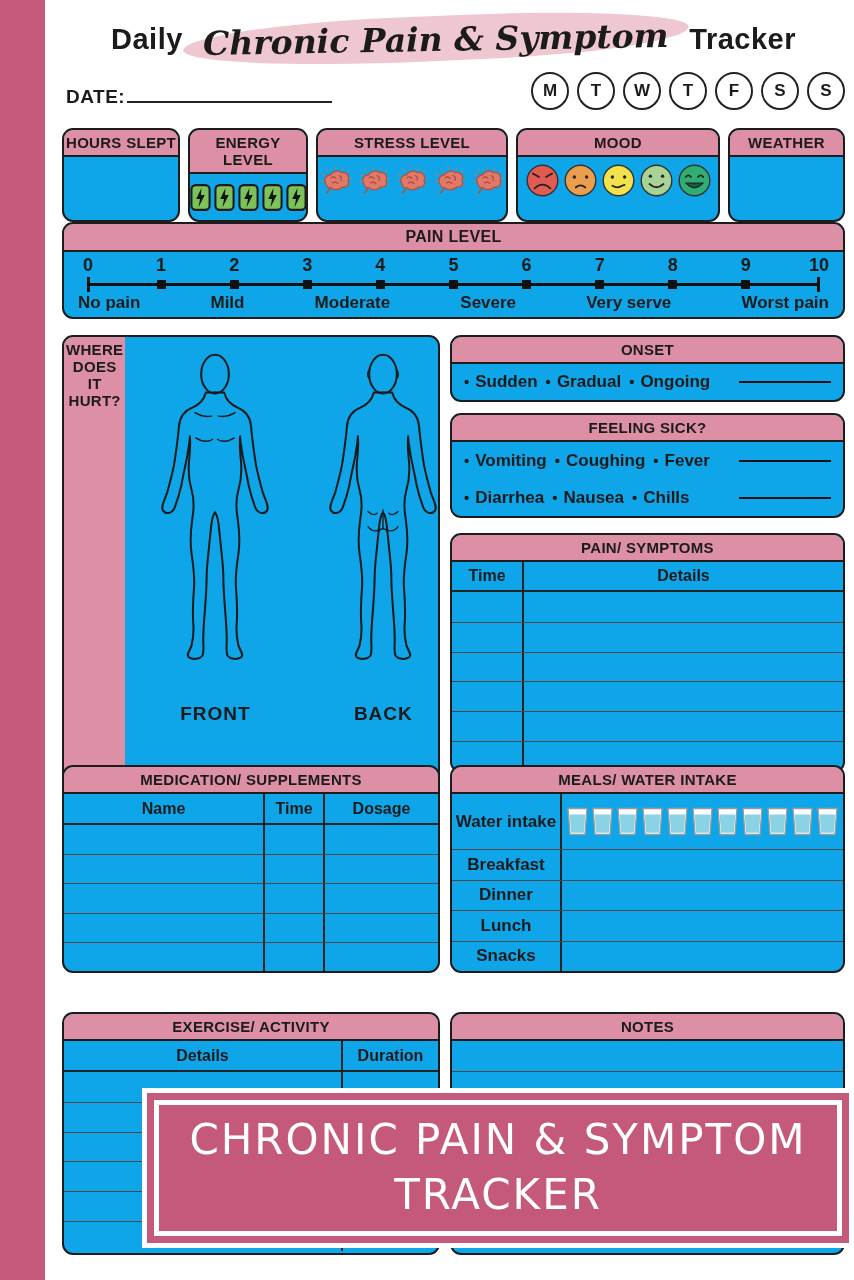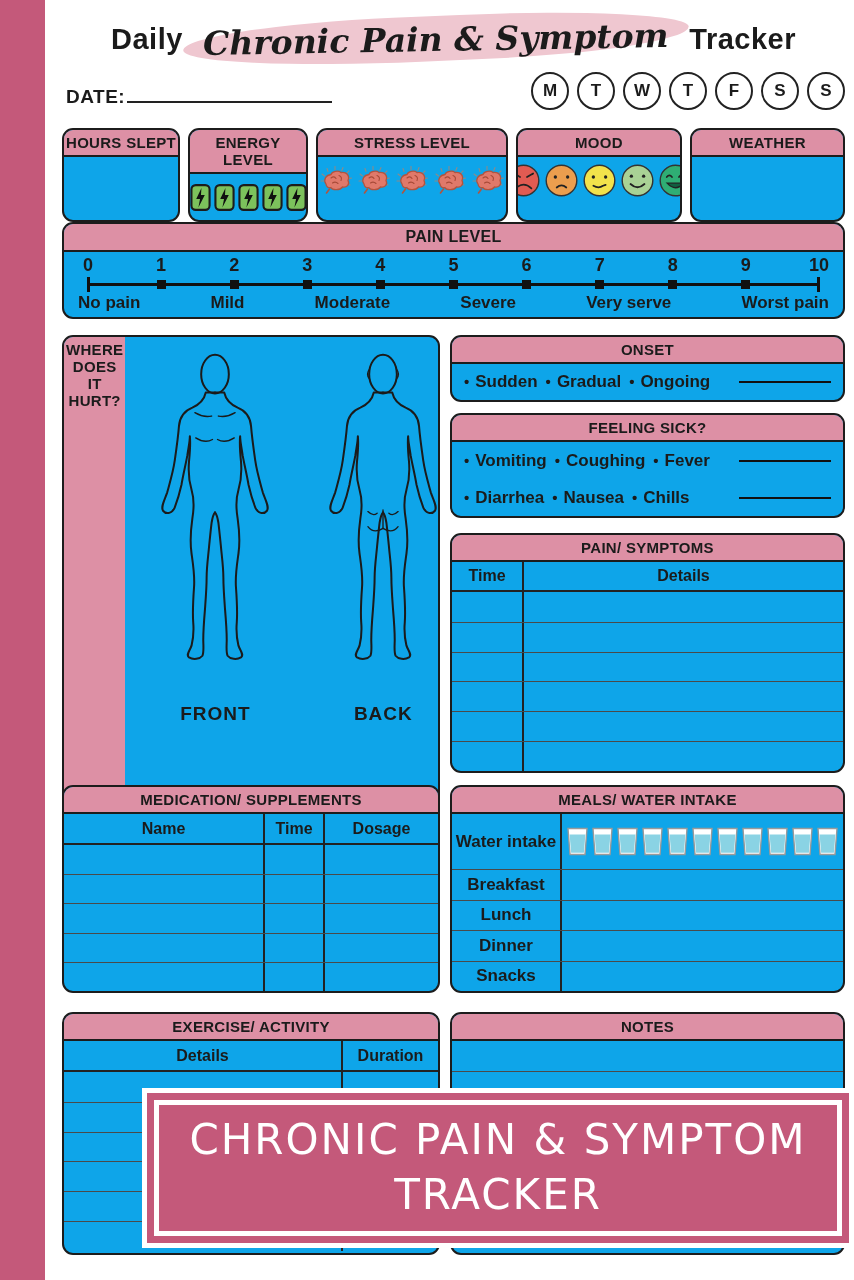--- a/index.html
+++ b/index.html
@@ -36,40 +36,40 @@
   
   .box { border:2.5px solid #1c1c1c; border-radius:11px; background:#0ea5e9; overflow:hidden; }
   .box-header {
     background:var(--accent_light); border-bottom:2.5px solid #1c1c1c;
     text-align:center; font-weight:700; font-size:15px; padding:4px 2px; letter-spacing:.3px;
   }
 
   
   .top-boxes { position:absolute; top:128px; left:0; width:100%; display:flex; gap:8px; }
   .top-box .box-body { height:46px; display:flex; align-items:center; justify-content:center; gap:3px; padding:2px 4px; }
-  .tb-hours { width:118px; } .tb-energy { width:120px; } .tb-stress { width:192px; } .tb-mood { width:166px; } .tb-weather { flex:1; }
+  .tb-hours { width:118px; } .tb-energy { width:120px; } .tb-stress { width:192px; } .tb-mood { width:204px; } .tb-weather { flex:1; }
   .battery-icon svg, .brain-icon svg { display:block; }
   .face-icon svg { display:block; }
 
   
   .pain-box { position:absolute; top:222px; left:0; width:100%; }
   .pain-box .box-header { font-size:16px; }
   .scale { padding:3px 12px 4px; }
   .scale-nums, .scale-ticks { display:flex; justify-content:space-between; }
   .scale-nums span { width:24px; text-align:center; font-weight:700; font-size:18px; }
   .scale-ticks { position:relative; height:16px; align-items:center; }
   .scale-ticks::before { content:""; position:absolute; left:11px; right:11px; top:50%; height:3px; margin-top:-1.5px; background:#111; }
   .tickwrap { width:24px; display:flex; justify-content:center; align-items:center; position:relative; }
   .tick { width:9px; height:9px; background:#111; }
   .tickwrap:first-child .tick, .tickwrap:last-child .tick { width:3px; height:15px; }
   .scale-labels { display:flex; justify-content:space-between; font-weight:700; font-size:17px; padding:1px 2px 0; }
 
   
   .cols { position:absolute; left:0; width:100%; display:grid; grid-template-columns:378px 395px; gap:10px; }
-  .grid-main { top:335px; } .grid-row2 { top:785px;border-radius:26px; } .grid-row3 { top:1012px; }
+  .grid-main { top:335px; } .grid-row2 { top:765px;border-radius:26px; } .grid-row3 { top:1012px; }
 
   
   .hurt-box { height:504px; display:flex; flex-direction:row; }
   .bodies { flex:1; display:flex; justify-content:space-around; align-items:flex-start; padding:12px 6px 0; }
   .figure { display:flex; flex-direction:column; align-items:center; }
   .figure svg { width:168px; height:352px; }
   .figure-label { font-weight:700; font-size:19px; letter-spacing:1px; margin:2px 0 8px; }
   .opt-row { display:flex; align-items:center; gap:8px; padding:0 12px; height:36px; font-weight:700; font-size:17px; }
   .opt { white-space:nowrap; }
   .opt::before { content:"•"; margin-right:6px; font-size:15px; }
@@ -622,25 +622,25 @@
           </svg>
           </span>
       </div>
       <div>
 
       <div class="meal-row">
           <span class="meals-label">Breakfast</span>
           <span class="meal-val"></span>
         </div>
           <div class="meal-row">
+          <span class="meals-label">Dinner</span>
+          <span class="meal-val"></span>
+        </div>
+          <div class="meal-row">
           <span class="meals-label">Lunch</span>
-          <span class="meal-val"></span>
-        </div>
-          <div class="meal-row">
-          <span class="meals-label">Dinner</span>
           <span class="meal-val"></span>
         </div>
           <div class="meal-row">
           <span class="meals-label">Snacks</span>
           <span class="meal-val"></span>
         </div>
         </div>
     </div>
   </div>
 

